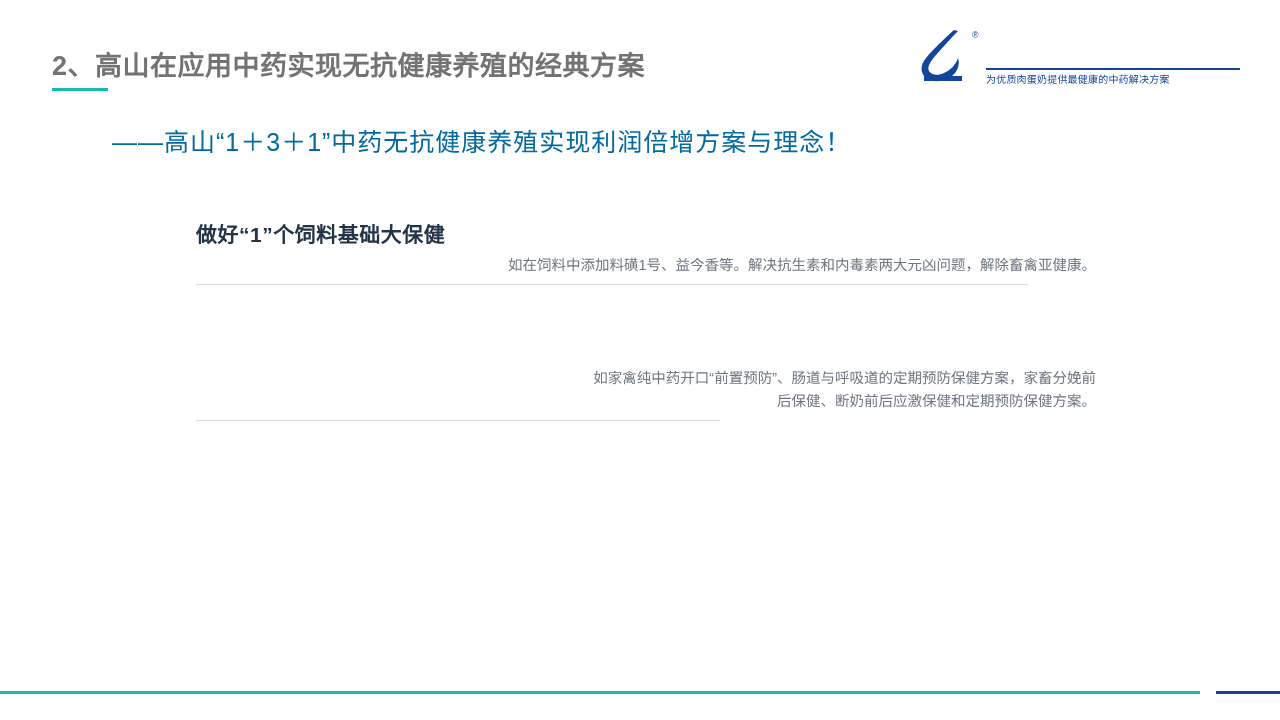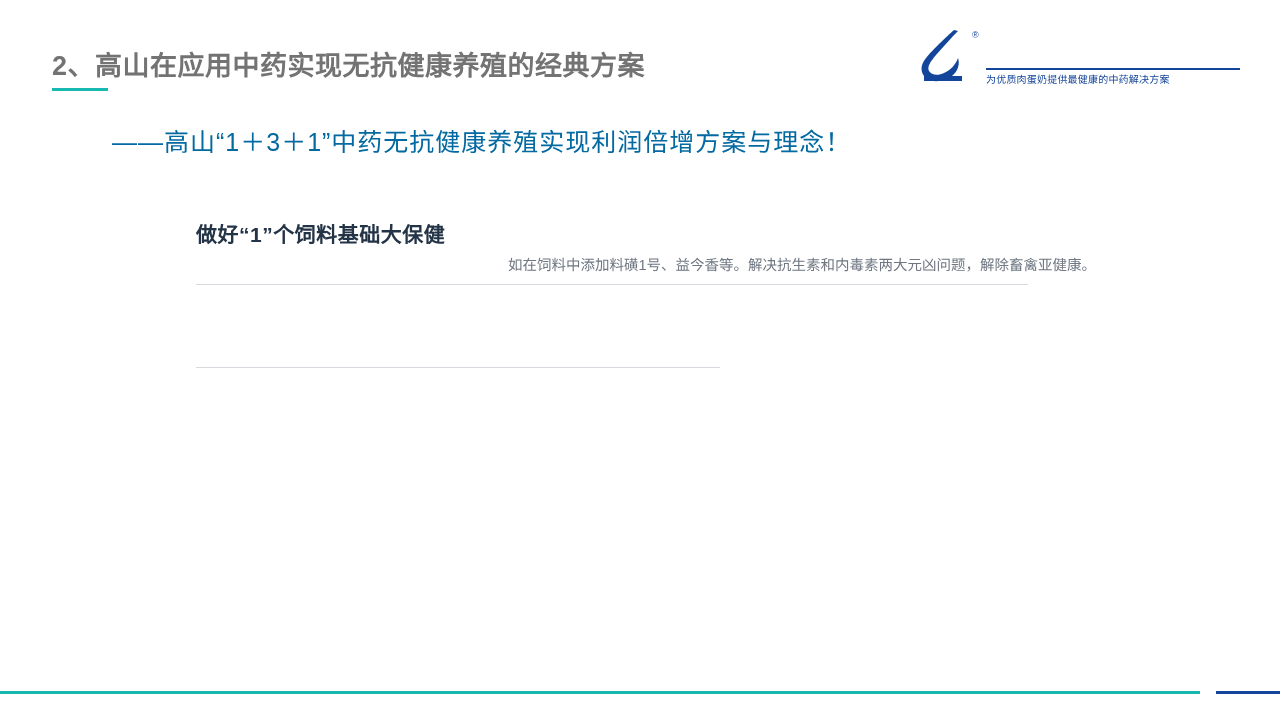--- a/index.html
+++ b/index.html
@@ -181,20 +181,24 @@
 
   <div class="item item-1">
     <div class="item-heading">做好“1”个饲料基础大保健</div>
     <div class="item-body">
       <span class="line">如在饲料中添加料磺1号、益今香等。解决抗生素和内毒素两大元凶问题，解除畜禽亚健康。</span>
     </div>
     <div class="item-rule"></div>
   </div>
 
   <div class="item item-2">
+    <div class="item-body">
+      <span class="line">如家禽纯中药开口“前置预防”、肠道与呼吸道的定期预防保健方案，家畜分娩前</span>
+      <span class="line">后保健、断奶前后应激保健和定期预防保健方案。</span>
+    </div>
     <div class="item-rule"></div>
   </div>
 
 
 </div>
 
 <div class="footer-green"></div>
 <div class="footer-blue"></div>
 
 </body></html>

